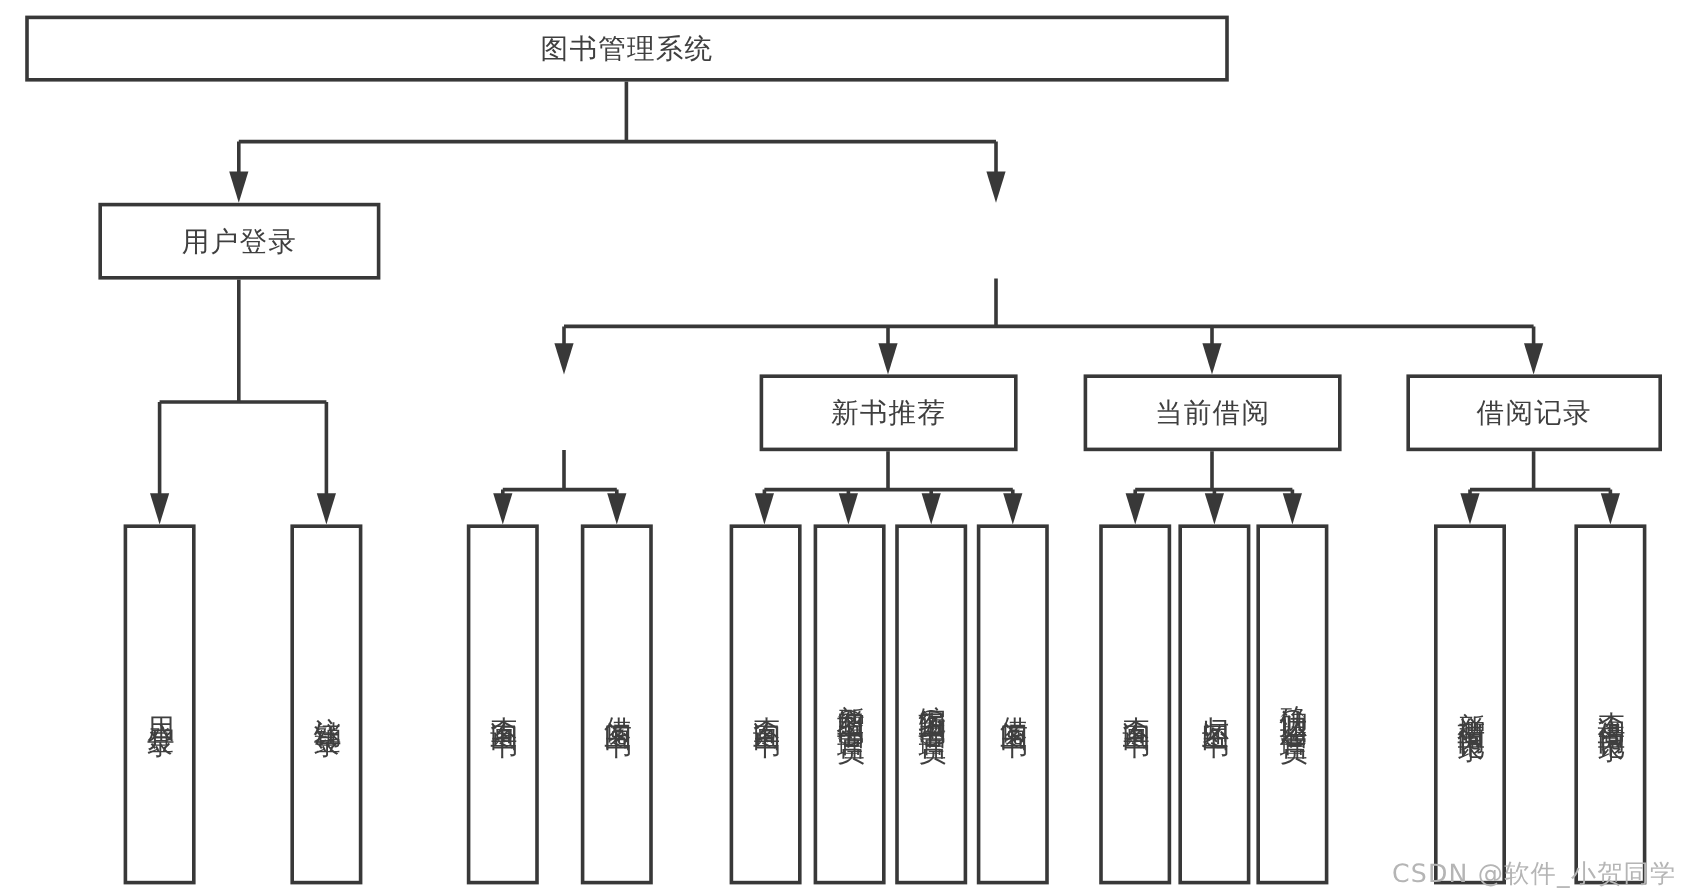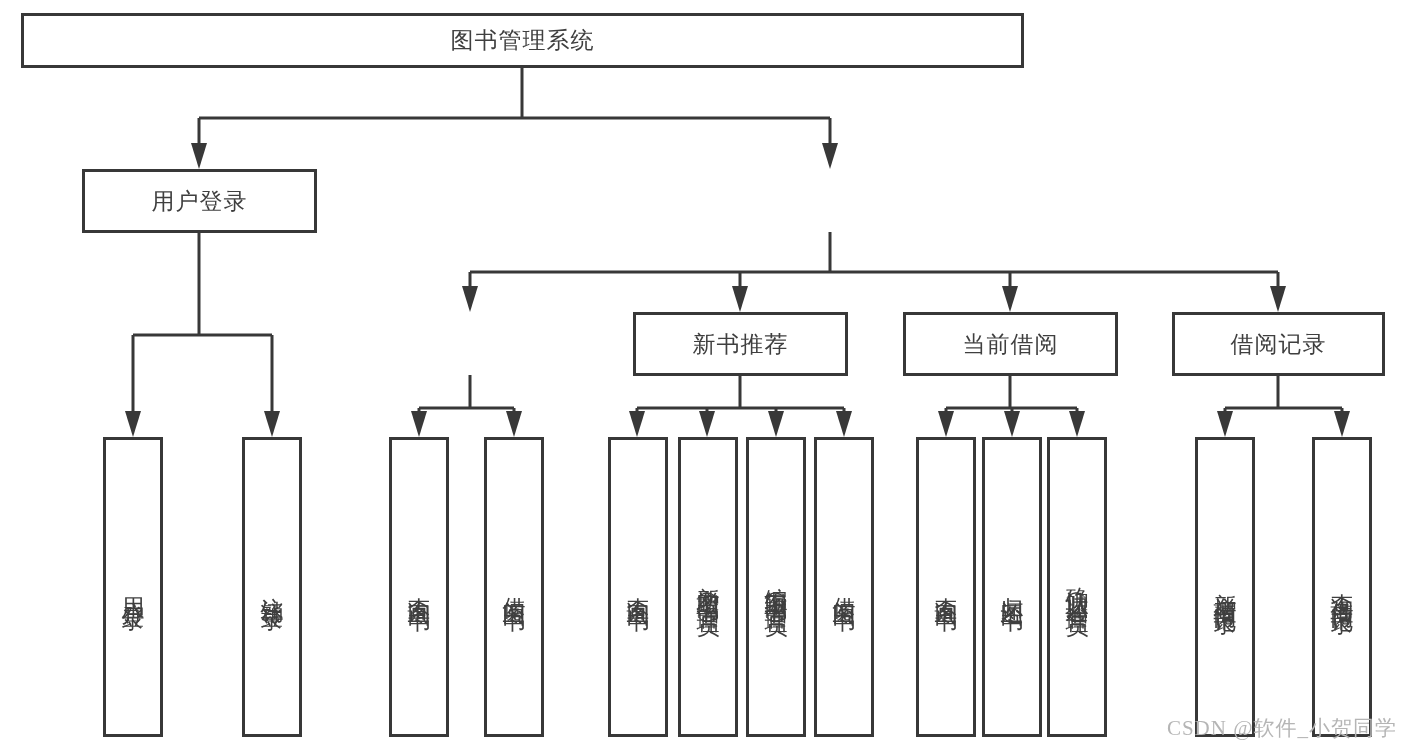--- a/index.html
+++ b/index.html
@@ -34,21 +34,20 @@
   }
   .watermark {
     position: absolute;
     right: 8px;
     bottom: 5px;
     font-size: 21px;
     color: #b5b5b5;
     letter-spacing: 1px;
     z-index: 3;
     white-space: nowrap;
-    font-family: Liberation Serif, serif;
   }
 </style>
 </head>
 <body>
 
 <div id="canvas">
 
   <svg id="connectors" width="1405" height="747" viewBox="0 0 1405 747">
     <g stroke="#383838" stroke-width="3" fill="none">
 

